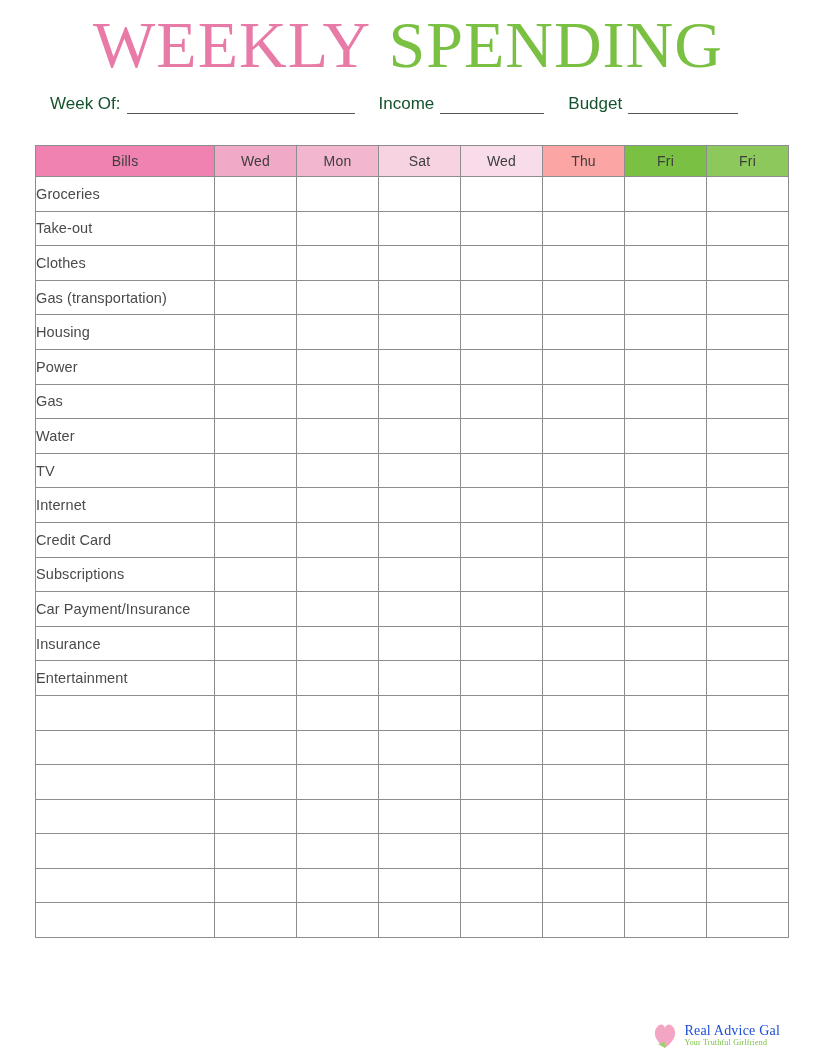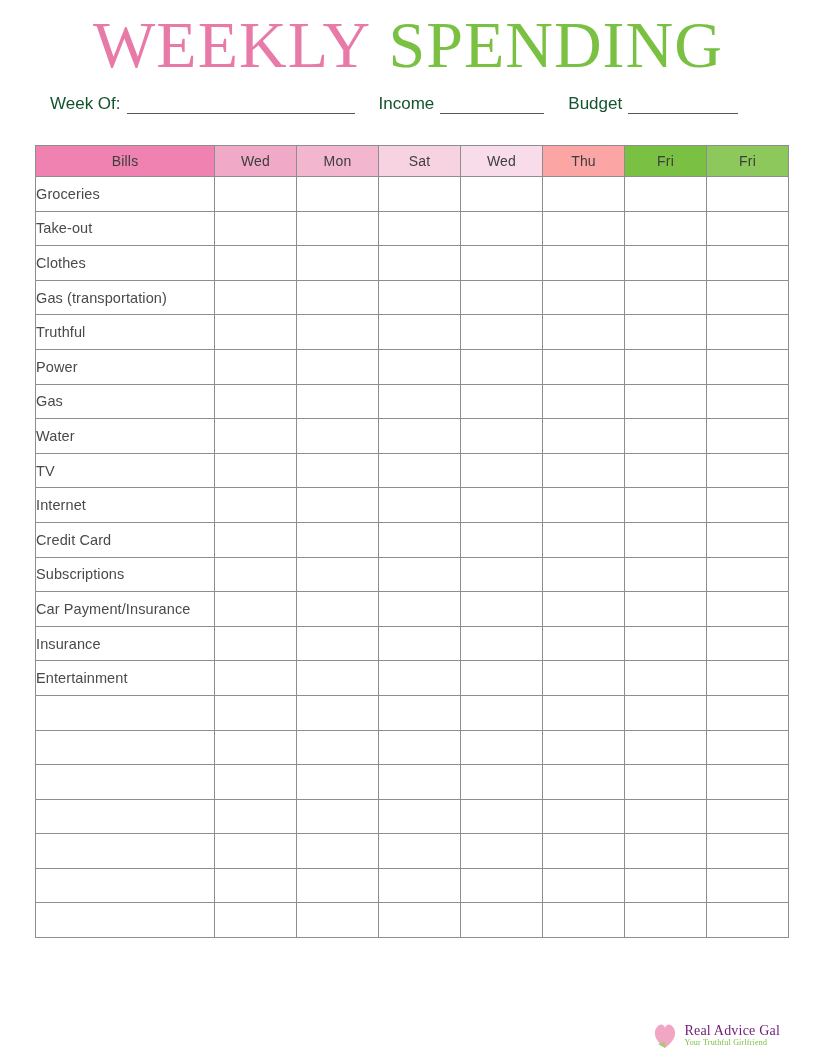--- a/index.html
+++ b/index.html
@@ -125,21 +125,21 @@
   }
   .footer .mark svg { display: block; }
   .footer .txt {
     display: flex;
     flex-direction: column;
     line-height: 1.05;
   }
   .footer .brand {
     font-family: "Liberation Serif", serif;
     font-size: 14px;
-    color: #701a75;
+    color: #1d4ed8;
     letter-spacing: .2px;
   }
   .footer .tag {
     font-family: "Liberation Serif", serif;
     font-size: 8px;
     color: #7ac043;
     letter-spacing: .2px;
   }
 </style>
 </head>
@@ -210,21 +210,21 @@
           <td class="label">Gas (transportation)</td>
           <td class="cell"></td>
           <td class="cell"></td>
           <td class="cell"></td>
           <td class="cell"></td>
           <td class="cell"></td>
           <td class="cell"></td>
           <td class="cell"></td>
         </tr>
         <tr>
-          <td class="label">Truthful</td>
+          <td class="label">Housing</td>
           <td class="cell"></td>
           <td class="cell"></td>
           <td class="cell"></td>
           <td class="cell"></td>
           <td class="cell"></td>
           <td class="cell"></td>
           <td class="cell"></td>
         </tr>
         <tr>
           <td class="label">Power</td>

